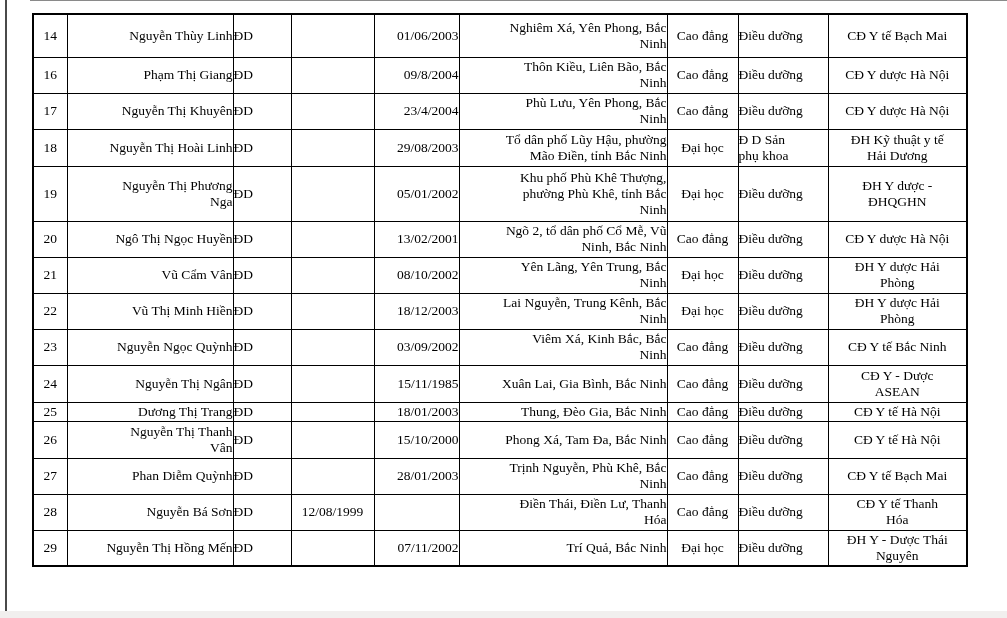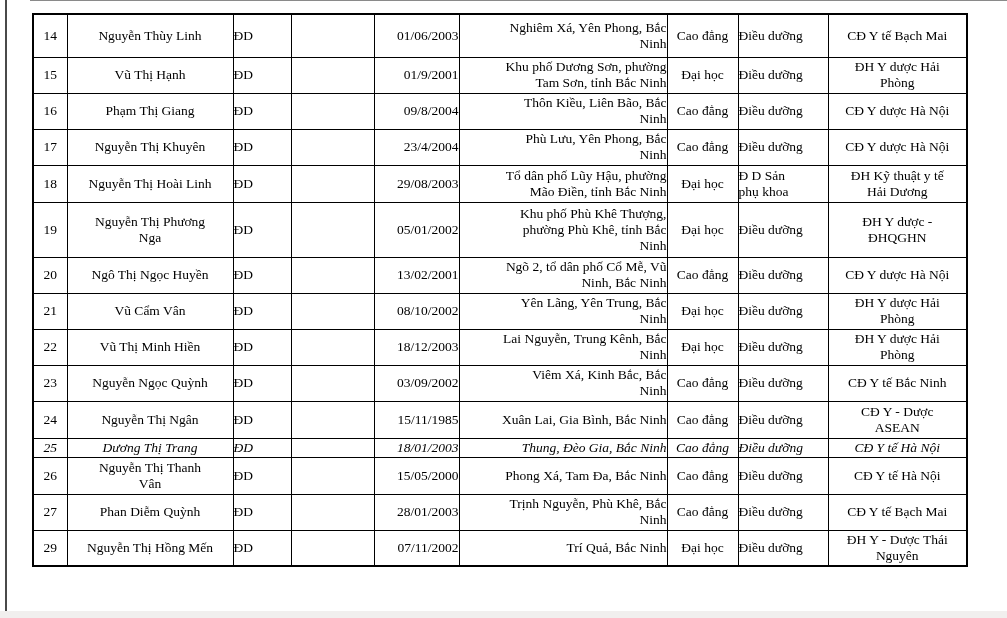--- a/index.html
+++ b/index.html
@@ -51,21 +51,21 @@
   table.roster td {
     border: 1px solid #000;
     font-size: 13.5px;
     line-height: 16px;
     vertical-align: middle;
     padding: 0;
     overflow: hidden;
     white-space: pre-line;
   }
   td.col-stt       { text-align: center; margin-left: 28px; }
-  td.col-name      { text-align: center; padding: 0 4px 0 8px; }
+  td.col-name      { text-align: right; padding: 0 4px 0 8px; }
   td.col-code      { text-align: left; padding-left: 8px; }
   td.col-extra     { text-align: center; }
   td.col-dob       { text-align: right; padding-right: 6px; }
   td.col-address   { text-align: right; padding: 0 6px; }
   td.col-level     { text-align: center; }
   td.col-specialty { text-align: left; padding-left: 8px; }
   td.col-school    { text-align: center; padding: 0 8px; }
 </style>
 </head>
 <body>
@@ -92,33 +92,20 @@
         <td class="col-code">ĐD</td>
         <td class="col-extra"></td>
         <td class="col-dob">01/06/2003</td>
         <td class="col-address">Nghiêm Xá, Yên Phong, Bắc
 Ninh</td>
         <td class="col-level">Cao đẳng</td>
         <td class="col-specialty">Điều dưỡng</td>
         <td class="col-school">CĐ Y tế Bạch Mai</td>
       </tr>
       <tr style="height: 36px;">
-        <td class="col-stt">15</td>
-        <td class="col-name">Vũ Thị Hạnh</td>
-        <td class="col-code">ĐD</td>
-        <td class="col-extra"></td>
-        <td class="col-dob">01/9/2001</td>
-        <td class="col-address">Khu phố Dương Sơn, phường
-Tam Sơn, tỉnh Bắc Ninh</td>
-        <td class="col-level">Đại học</td>
-        <td class="col-specialty">Điều dưỡng</td>
-        <td class="col-school">ĐH Y dược Hải
-Phòng</td>
-      </tr>
-      <tr style="height: 36px;">
         <td class="col-stt">16</td>
         <td class="col-name">Phạm Thị Giang</td>
         <td class="col-code">ĐD</td>
         <td class="col-extra"></td>
         <td class="col-dob">09/8/2004</td>
         <td class="col-address">Thôn Kiều, Liên Bão, Bắc
 Ninh</td>
         <td class="col-level">Cao đẳng</td>
         <td class="col-specialty">Điều dưỡng</td>
         <td class="col-school">CĐ Y dược Hà Nội</td>
@@ -219,56 +206,69 @@
         <td class="col-name">Nguyễn Thị Ngân</td>
         <td class="col-code">ĐD</td>
         <td class="col-extra"></td>
         <td class="col-dob">15/11/1985</td>
         <td class="col-address">Xuân Lai, Gia Bình, Bắc Ninh</td>
         <td class="col-level">Cao đẳng</td>
         <td class="col-specialty">Điều dưỡng</td>
         <td class="col-school">CĐ Y - Dược
 ASEAN</td>
       </tr>
-      <tr style="height: 19px; font-style: italic;">
+      <tr style="height: 19px;">
         <td class="col-stt">25</td>
         <td class="col-name">Dương Thị Trang</td>
         <td class="col-code">ĐD</td>
         <td class="col-extra"></td>
         <td class="col-dob">18/01/2003</td>
         <td class="col-address">Thung, Đèo Gia, Bắc Ninh</td>
         <td class="col-level">Cao đẳng</td>
         <td class="col-specialty">Điều dưỡng</td>
         <td class="col-school">CĐ Y tế Hà Nội</td>
       </tr>
       <tr style="height: 37px;">
         <td class="col-stt">26</td>
         <td class="col-name">Nguyễn Thị Thanh
 Vân</td>
         <td class="col-code">ĐD</td>
         <td class="col-extra"></td>
-        <td class="col-dob">15/05/2000</td>
+        <td class="col-dob">15/10/2000</td>
         <td class="col-address">Phong Xá, Tam Đa, Bắc Ninh</td>
         <td class="col-level">Cao đẳng</td>
         <td class="col-specialty">Điều dưỡng</td>
         <td class="col-school">CĐ Y tế Hà Nội</td>
       </tr>
       <tr style="height: 36px;">
         <td class="col-stt">27</td>
         <td class="col-name">Phan Diễm Quỳnh</td>
         <td class="col-code">ĐD</td>
         <td class="col-extra"></td>
         <td class="col-dob">28/01/2003</td>
         <td class="col-address">Trịnh Nguyễn, Phù Khê, Bắc
 Ninh</td>
         <td class="col-level">Cao đẳng</td>
         <td class="col-specialty">Điều dưỡng</td>
         <td class="col-school">CĐ Y tế Bạch Mai</td>
       </tr>
       <tr style="height: 36px;">
+        <td class="col-stt">28</td>
+        <td class="col-name">Nguyễn Bá Sơn</td>
+        <td class="col-code">ĐD</td>
+        <td class="col-extra">12/08/1999</td>
+        <td class="col-dob"></td>
+        <td class="col-address">Điền Thái, Điền Lư, Thanh
+Hóa</td>
+        <td class="col-level">Cao đẳng</td>
+        <td class="col-specialty">Điều dưỡng</td>
+        <td class="col-school">CĐ Y tế Thanh
+Hóa</td>
+      </tr>
+      <tr style="height: 36px;">
         <td class="col-stt">29</td>
         <td class="col-name">Nguyễn Thị Hồng Mến</td>
         <td class="col-code">ĐD</td>
         <td class="col-extra"></td>
         <td class="col-dob">07/11/2002</td>
         <td class="col-address">Trí Quả, Bắc Ninh</td>
         <td class="col-level">Đại học</td>
         <td class="col-specialty">Điều dưỡng</td>
         <td class="col-school">ĐH Y - Dược Thái
 Nguyên</td>

